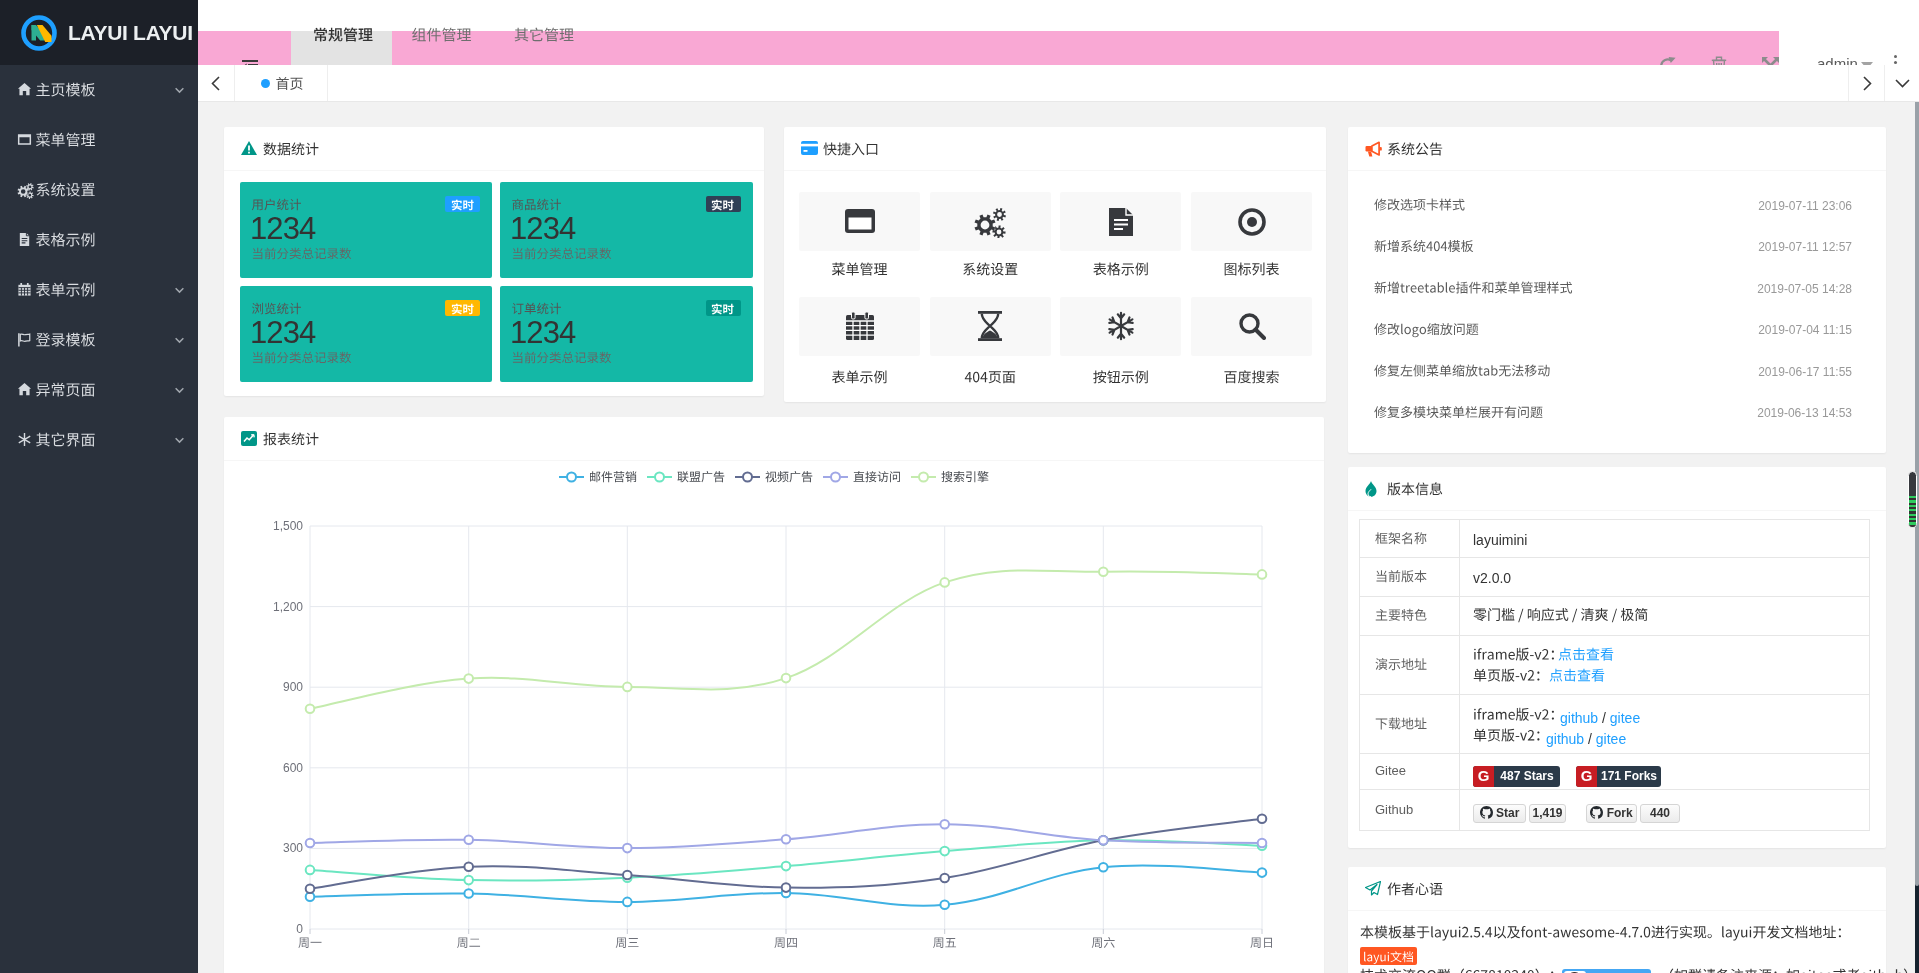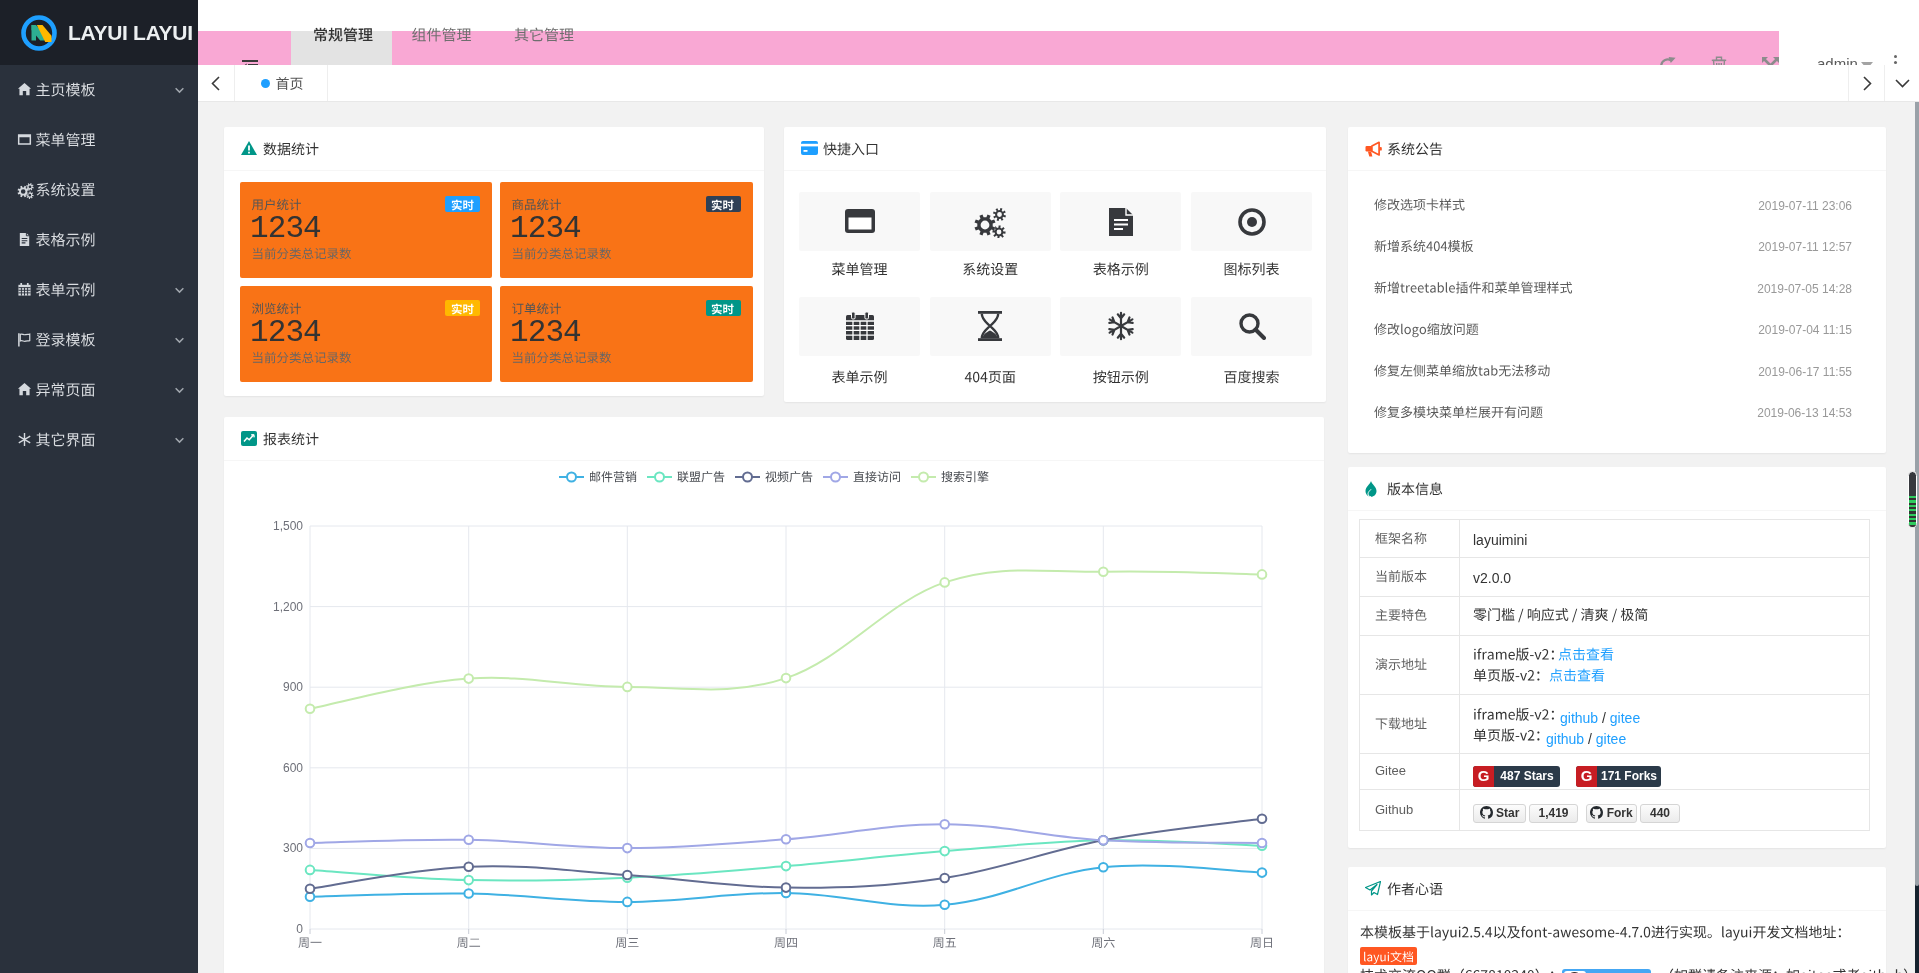--- a/index.html
+++ b/index.html
@@ -12,21 +12,21 @@
 .mitem { position:absolute; left:0; width:198px; height:50px; line-height:50px; color:#d6dade; font-size:15px; }
 .mitem .mi { position:absolute; left:17px; top:17px; width:15px; height:15px; }
 .mitem .chev { position:absolute; right:13px; top:20px; width:11px; height:11px; }
 
 #hdr { position:absolute; left:198px; top:0; width:1581px; height:65px; background:#f9a8d4;margin-top:31px; }
 #tabstrip2 { position:absolute; left:198px; top:65px; width:1721px; height:37px; background:#fff; border-bottom:1px solid #e8e8e8; }
 #content { position:absolute; left:198px; top:102px; width:1721px; height:871px; background:#f2f2f2; }
 .card { position:absolute; background:#fff; border-radius:2px; box-shadow:0 1px 2px rgba(0,0,0,.06); }
 .chead { position:relative; height:44px; line-height:44px; border-bottom:1px solid #f6f6f6; padding-left:39px; font-size:15px; color:#333; }
 .chead svg { position:absolute; left:17px; top:14px; }
-.statbox { position:absolute; background:#f97316; border-radius:2px;font-family:Liberation Mono, monospace; }
+.statbox { position:absolute; background:#14b8a6; border-radius:2px; }
 .statbox .num { position:absolute; left:10px; top:29px; font-size:31px; letter-spacing:-0.9px; color:#333; }
 .badge { position:absolute; right:12px; top:13.5px; height:16.5px; border-radius:2px; color:#fff; }
 .qtile { position:absolute; width:121px; height:59px; background:#f8f8f8; border-radius:2px; }
 .qtile svg { position:absolute; left:50%; top:50%; transform:translate(-50%,-50%); }
 .anndate { position:absolute; font-size:12px; color:#999; right:67px; z-index:10; }
 .gh { position:absolute; height:19px; border:1px solid #d5d5d5; border-radius:3px; background:linear-gradient(#fcfcfc,#ebebeb); font-size:12px; font-weight:bold; color:#333; text-align:center; line-height:17px; }
 </style>
 </head>
 <body>
 <div id="side">
@@ -391,21 +391,21 @@
     <div class="abs" style="left:21px;top:0;right:0;height:21px;color:#fff;font-weight:bold;font-size:12px;text-align:center;line-height:21px;">487 Stars</div>
   </div>
   <div class="abs" style="left:228px;top:299px;width:85px;height:21px;border-radius:3px;overflow:hidden;background:#2b3a49;">
     <div class="abs" style="left:0;top:0;width:21px;height:21px;background:#c71d23;color:#fff;font-weight:bold;font-size:15px;text-align:center;line-height:20px;">G</div>
     <div class="abs" style="left:21px;top:0;right:0;height:21px;color:#fff;font-weight:bold;font-size:12px;text-align:center;line-height:21px;">171 Forks</div>
   </div>
 
   <div class="gh" style="left:125px;top:337px;width:53px;"><svg width="13" height="13" viewBox="0 0 16 16" style="vertical-align:-2px;">
         <path fill-rule="evenodd" d="M8 0C3.58 0 0 3.58 0 8c0 3.54 2.29 6.53 5.47 7.59.4.07.55-.17.55-.38 0-.19-.01-.82-.01-1.49-2.01.37-2.53-.49-2.69-.94-.09-.23-.48-.94-.82-1.13-.28-.15-.68-.52-.01-.53.63-.01 1.08.58 1.23.82.72 1.21 1.87.87 2.33.66.07-.52.28-.87.51-1.07-1.78-.2-3.64-.89-3.64-3.95 0-.87.31-1.59.82-2.15-.08-.2-.36-1.02.08-2.12 0 0 .67-.21 2.2.82.64-.18 1.32-.27 2-.27.68 0 1.36.09 2 .27 1.53-1.04 2.2-.82 2.2-.82.44 1.1.16 1.92.08 2.12.51.56.82 1.27.82 2.15 0 3.07-1.87 3.75-3.65 3.95.29.25.54.73.54 1.48 0 1.07-.01 1.93-.01 2.2 0 .21.15.46.55.38A8.013 8.013 0 0016 8c0-4.42-3.58-8-8-8z" fill="#24292e"></path>
       </svg> Star</div>
-  <div class="gh" style="left:181px;top:337px;width:49px;">1,419</div>
+  <div class="gh" style="left:181px;top:337px;width:37px;">1,419</div>
   <div class="gh" style="left:238px;top:337px;width:51px;"><svg width="13" height="13" viewBox="0 0 16 16" style="vertical-align:-2px;">
         <path fill-rule="evenodd" d="M8 0C3.58 0 0 3.58 0 8c0 3.54 2.29 6.53 5.47 7.59.4.07.55-.17.55-.38 0-.19-.01-.82-.01-1.49-2.01.37-2.53-.49-2.69-.94-.09-.23-.48-.94-.82-1.13-.28-.15-.68-.52-.01-.53.63-.01 1.08.58 1.23.82.72 1.21 1.87.87 2.33.66.07-.52.28-.87.51-1.07-1.78-.2-3.64-.89-3.64-3.95 0-.87.31-1.59.82-2.15-.08-.2-.36-1.02.08-2.12 0 0 .67-.21 2.2.82.64-.18 1.32-.27 2-.27.68 0 1.36.09 2 .27 1.53-1.04 2.2-.82 2.2-.82.44 1.1.16 1.92.08 2.12.51.56.82 1.27.82 2.15 0 3.07-1.87 3.75-3.65 3.95.29.25.54.73.54 1.48 0 1.07-.01 1.93-.01 2.2 0 .21.15.46.55.38A8.013 8.013 0 0016 8c0-4.42-3.58-8-8-8z" fill="#24292e"></path>
       </svg> Fork</div>
   <div class="gh" style="left:292px;top:337px;width:40px;">440</div>
 </div>
 
 <div class="card" style="left:1348px;top:867px;width:538px;height:240px;">
   <div class="chead">
       <svg width="16" height="16" viewBox="0 0 16 16">
         <path d="M15.5 0.5 L0.5 6.5 5 9 12 3.5 6.5 10 6.5 14 9 11.5 12.5 13.5 Z" fill="none" stroke="#009688" stroke-width="1.2" stroke-linejoin="round"></path>

